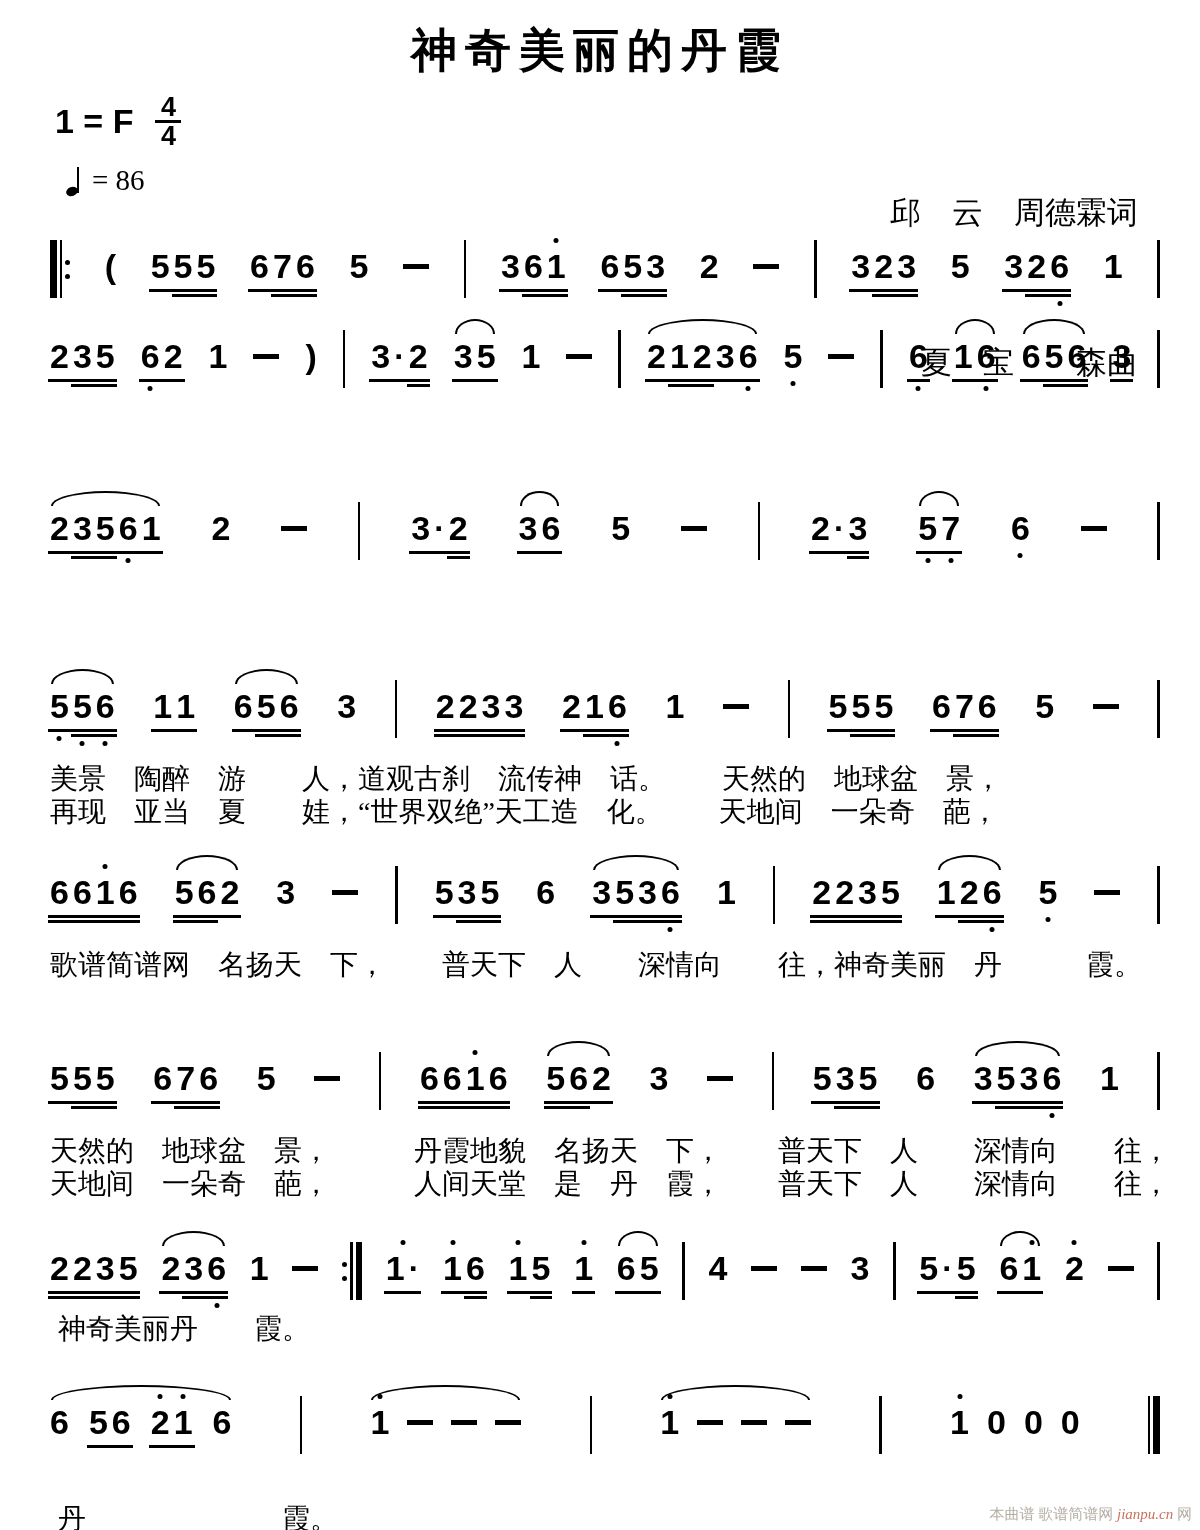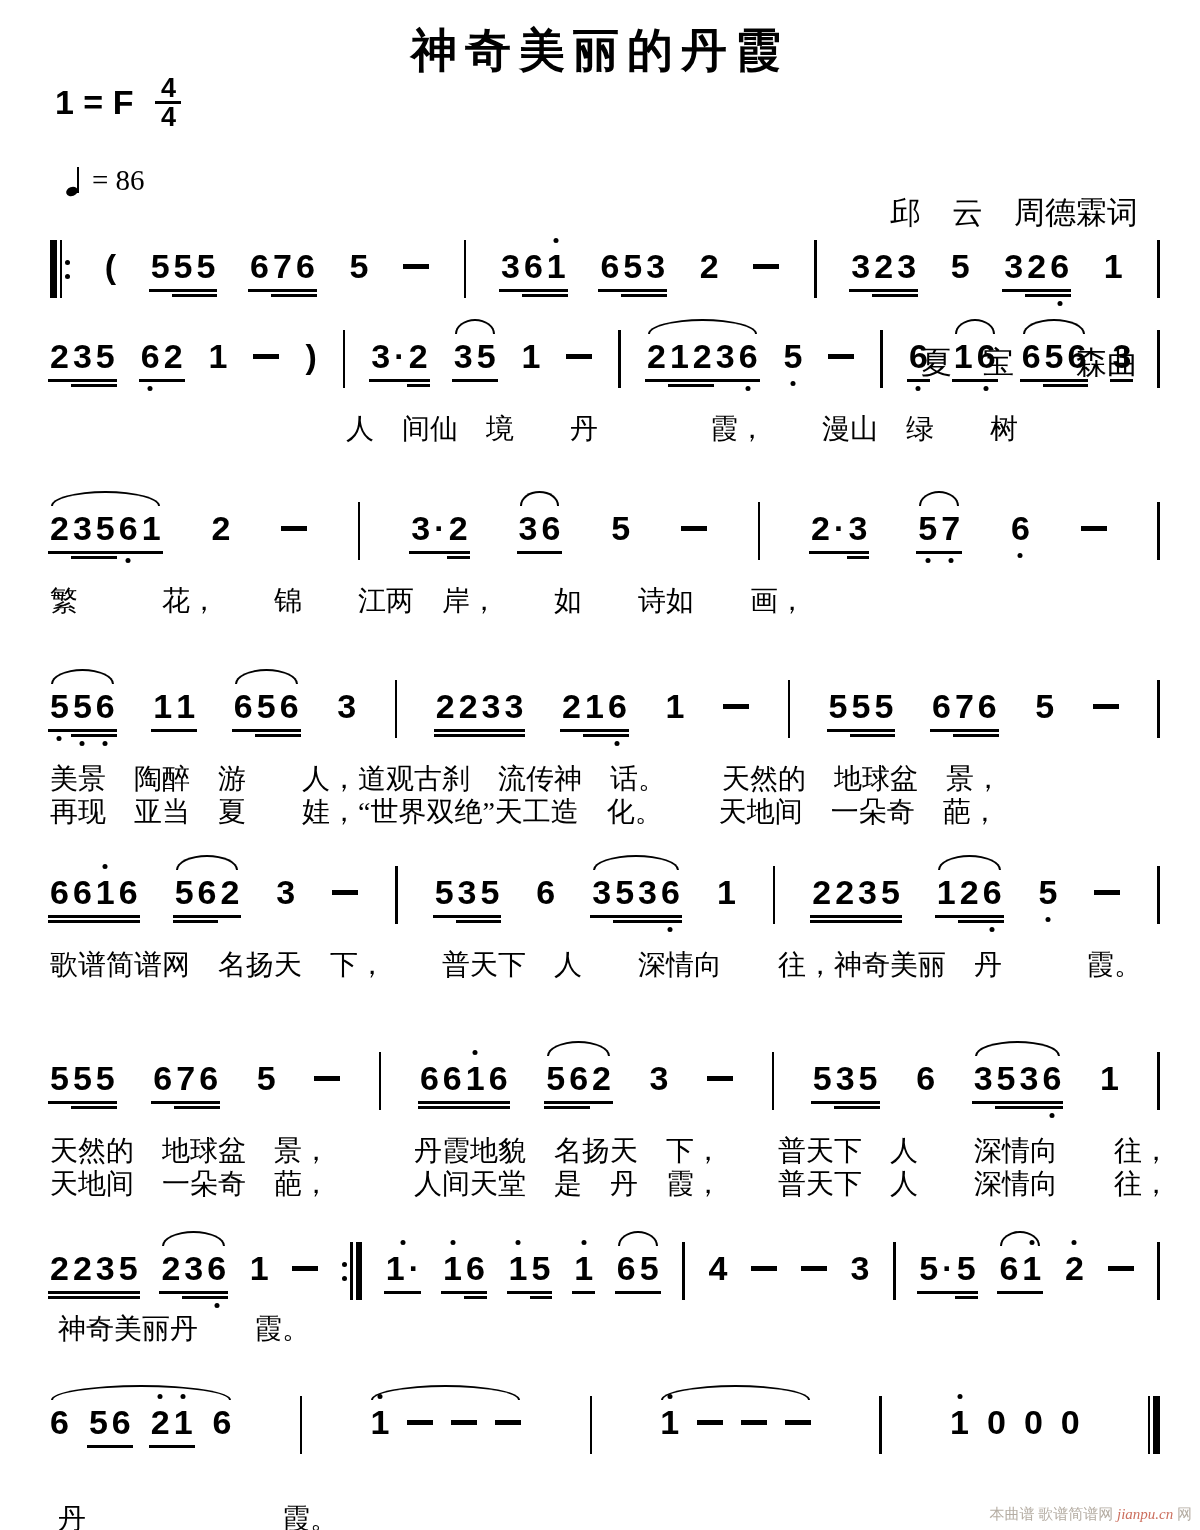--- a/index.html
+++ b/index.html
@@ -1,21 +1,21 @@
 <!DOCTYPE html>
 <html><head>
 <meta charset="utf-8">
 <style>
   html,body{margin:0;padding:0;background:#888;}
   .page{position:relative;width:1200px;height:1530px;background:#ffffff;margin:0 auto;
         font-family:"Liberation Sans",sans-serif;color:#000;overflow:hidden;}
   
   .title{position:absolute;top:20px;left:0;width:100%;text-align:center;
          font-family:"Liberation Serif",serif;font-weight:bold;font-size:46px;letter-spacing:8px;}
-  .keyblock{position:absolute;left:55px;top:76px;display:flex;align-items:center;
+  .keyblock{position:absolute;left:55px;top:95px;display:flex;align-items:center;
             font-weight:bold;font-size:34px;}
   .ts{display:inline-flex;flex-direction:column;align-items:center;margin-left:22px;
       font-size:27px;font-weight:bold;line-height:24px;}
   .tsline{width:26px;height:3px;background:#000;margin:1px 0;}
   .credits{position:absolute;right:62px;top:88px;text-align:right;
            font-family:"Liberation Serif",serif;font-size:31px;line-height:50px;white-space:pre;}
   .tempo{position:absolute;left:66px;top:164px;display:flex;align-items:center;gap:10px;
          font-size:29px;font-family:"Liberation Serif",serif;}
   .qnote{position:relative;display:inline-block;width:16px;height:32px;}
   .qnote::before{content:"";position:absolute;bottom:1px;left:0;width:12px;height:9px;
@@ -360,21 +360,20 @@
           </span>
         </span>
         <span class="group">
           <span class="note">
             <span class="digit">3</span>
             <span class="nl" style="bottom: -6px;"></span>
           </span>
         </span>
         <span class="bar"></span>
       </div>
-    <div class="lyr lyr1">人　间仙　境　　丹　　　　霞，　　漫山　绿　　树</div>
   </div>
   <div class="system s3">
     <div class="notes">
         <span class="group">
           <span class="slur"></span>
           <span class="note">
             <span class="digit">2</span>
             <span class="nl" style="bottom: -6px;"></span>
           </span>
           <span class="note">
@@ -461,21 +460,20 @@
         </span>
         <span class="group">
           <span class="note">
             <span class="digit">6</span>
             <span class="od" style="bottom: -10px;"></span>
           </span>
         </span>
         <span class="dash"></span>
         <span class="bar"></span>
       </div>
-    <div class="lyr lyr1">繁　　　花，　　锦　　江两　岸，　　如　　诗如　　画，</div>
   </div>
   <div class="system s4">
     <div class="notes">
         <span class="group">
           <span class="slur"></span>
           <span class="note">
             <span class="digit">5</span>
             <span class="nl" style="bottom: -6px;"></span>
             <span class="od" style="bottom: -15px;"></span>
           </span>

